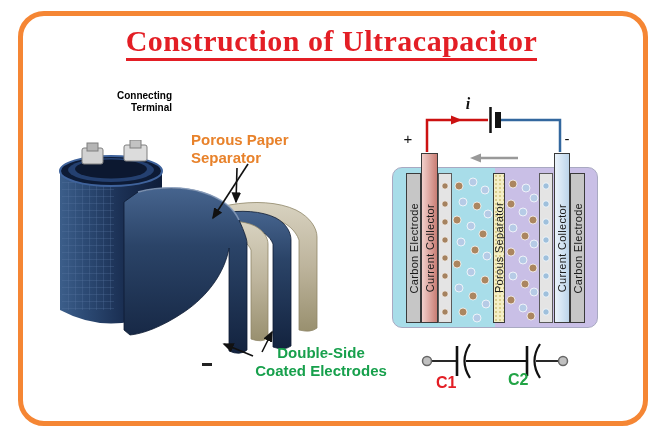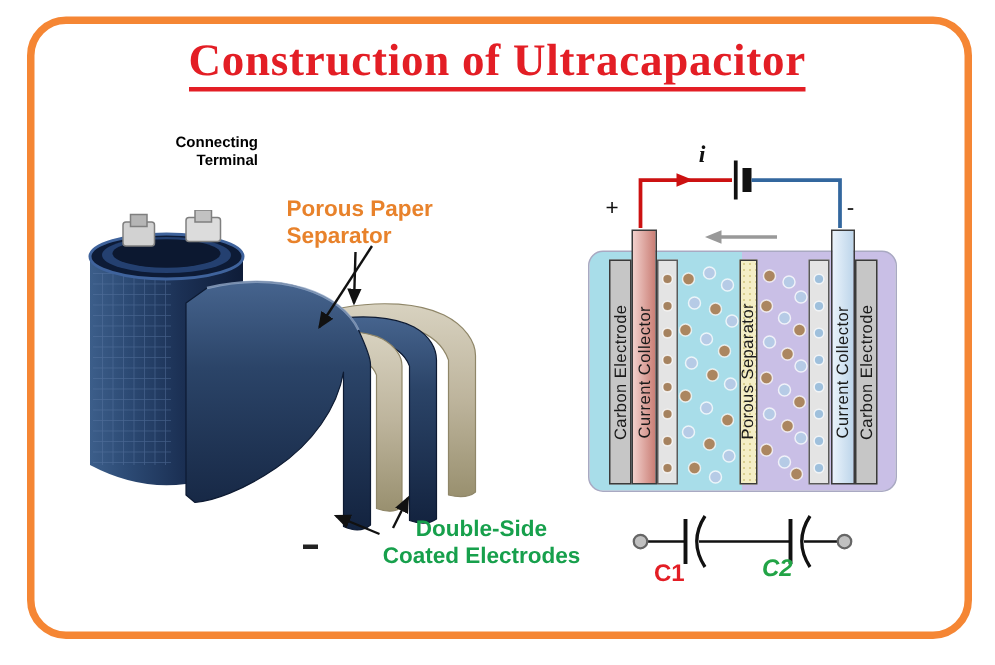--- a/index.html
+++ b/index.html
@@ -55,21 +55,21 @@
   .wires { position:absolute; left:385px; top:95px; z-index:6; }
   .tlabel { position:absolute; z-index:7; font-size:15px; color:#111; text-align:center; }
   .plus-lbl  { left:400px; top:130px; width:16px; }
   .minusr-lbl{ left:559px; top:130px; width:16px; }
   .i-lbl { left:459px; top:95px; width:18px; font-family:"Liberation Serif", serif;
            font-style:italic; font-size:16px; font-weight:bold; }
 
   .series-circuit { position:absolute; left:405px; top:335px; z-index:2; }
   .c-lbl { position:absolute; z-index:7; font-weight:bold; font-size:16px; width:40px; text-align:left; }
   .c1-lbl { left:436px; top:374px; color:#E31E25; }
-  .c2-lbl { left:508px; top:371px; color:#22A446;font-style:italic; }
+  .c2-lbl { left:508px; top:371px; color:#22A446; }
 </style>
 </head>
 <body>
 
 <div class="stage">
 
   <div class="frame"></div>
 
   <h1 class="title"><span>Construction of Ultracapacitor</span></h1>
 

